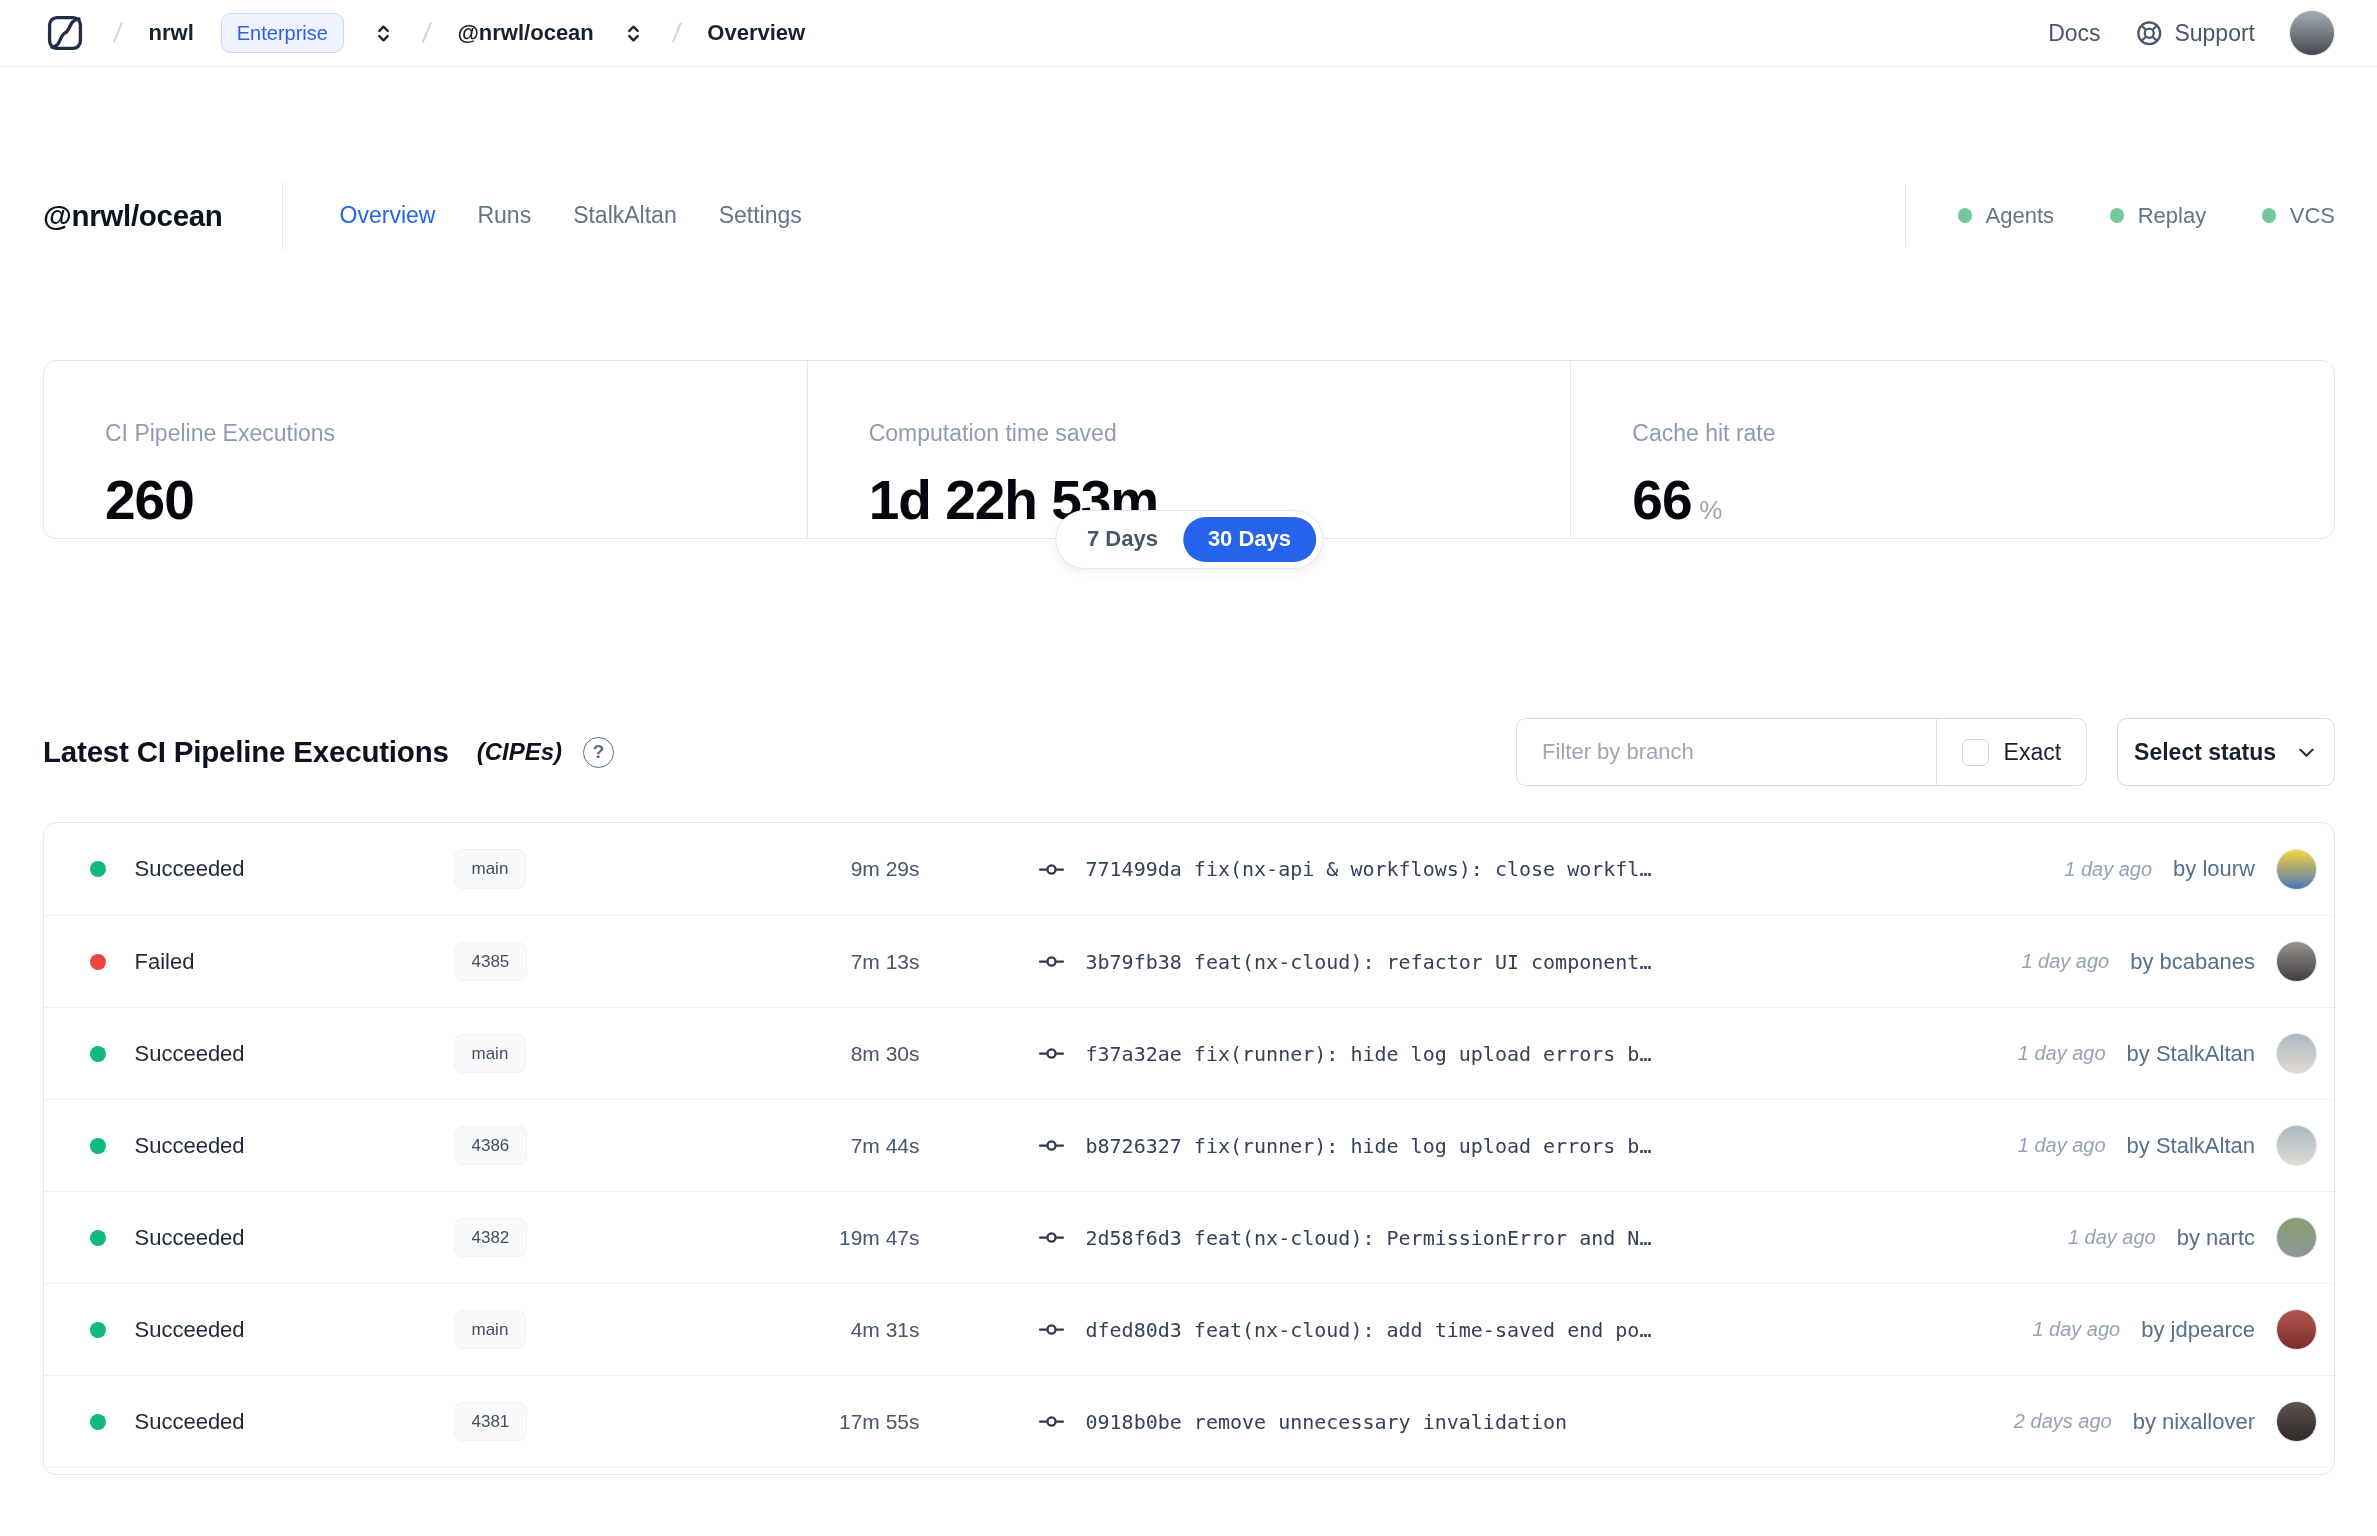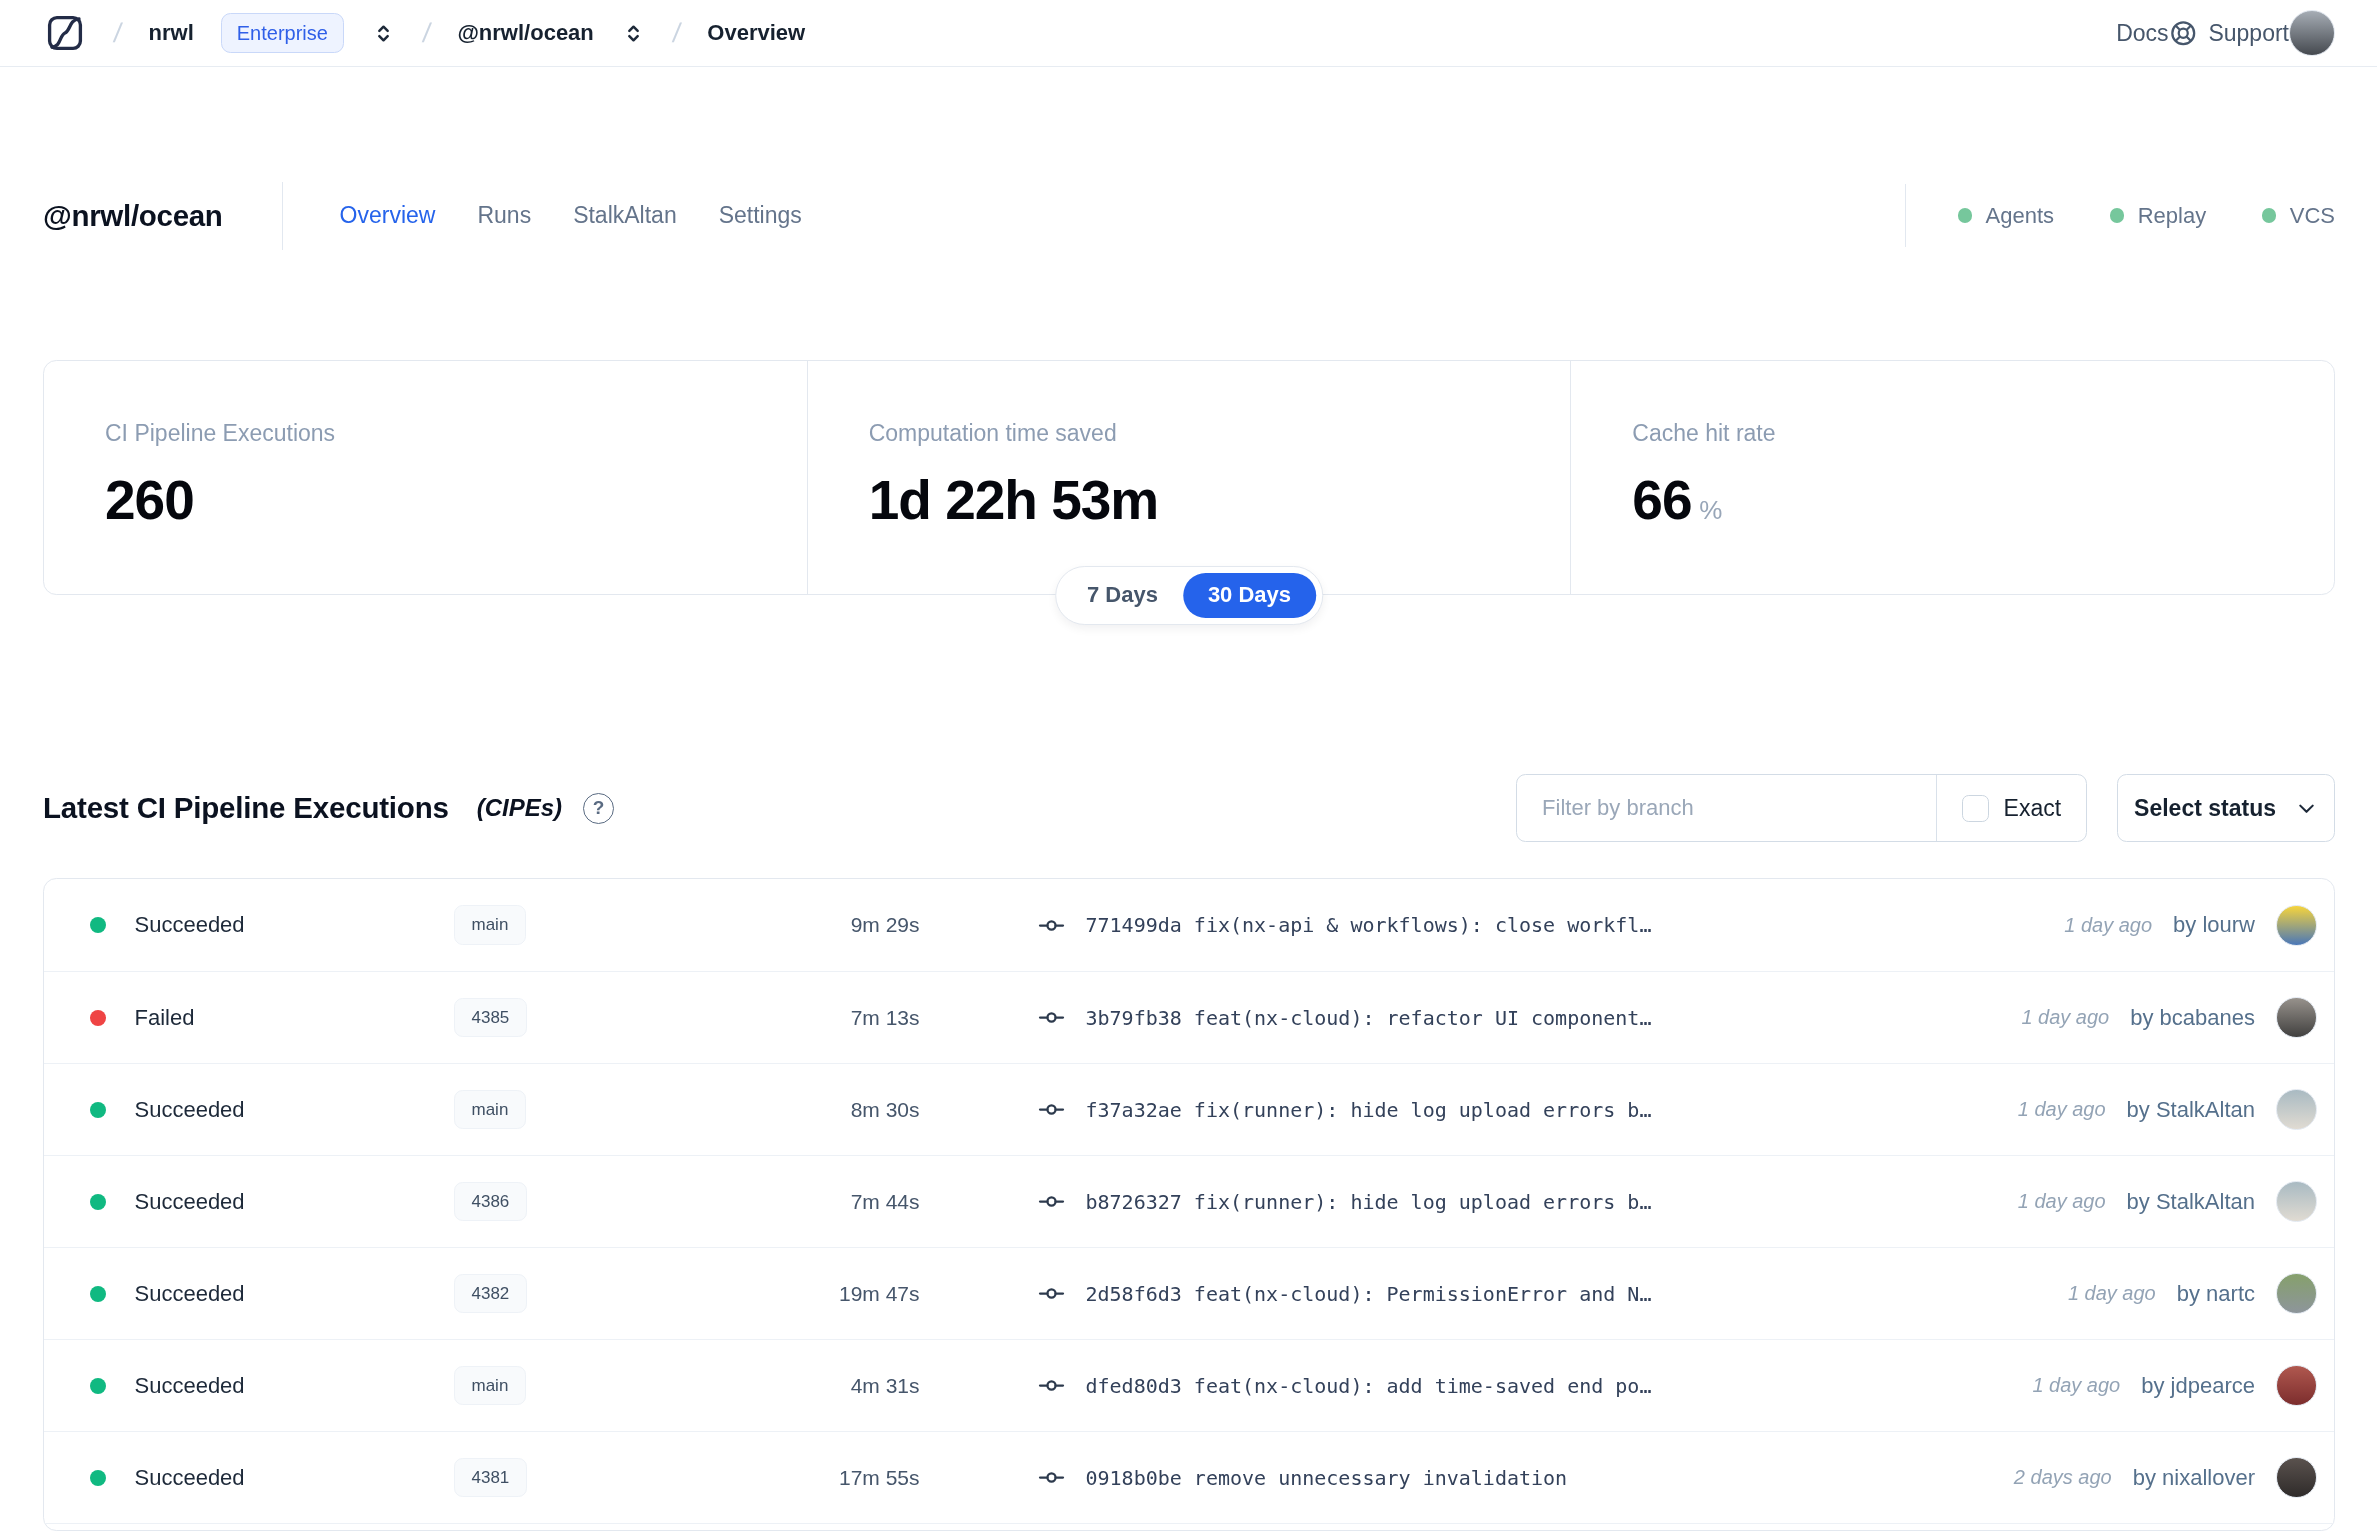--- a/index.html
+++ b/index.html
@@ -10,21 +10,21 @@
   .topbar { height:67px; border-bottom:1px solid #e7ecf2; padding:0 43px;
     display:flex; align-items:center; }
   .crumbs { display:flex; align-items:center; gap:27px; }
   .logo-box { width:44px; height:44px; display:flex; align-items:center; justify-content:center; }
   .logo-box svg { width:42px; height:42px; }
   .crumb-sep { color:#cbd5e1; font-size:27px; font-weight:300; transform:skewX(-8deg); }
   .crumb-text { font-size:22px; font-weight:600; color:#16212f; }
   .ent-badge { font-size:20px; font-weight:500; color:#2f5fe8; background:#eef3ff;
     border:1px solid #c9d8f9; border-radius:9.5px; padding:7.6px 15px; }
   .updown { width:25px; height:25px; stroke:#1d2939; cursor:pointer; }
-  .top-right { margin-left:auto; display:flex; align-items:center; }
+  .top-right { margin-left:auto; display:flex; align-items:center; gap:34px; }
   .top-link { font-size:23px; font-weight:500; color:#46566b; cursor:pointer; }
   .support-wrap { display:flex; align-items:center; gap:11.4px; cursor:pointer; }
   .buoy { width:28.5px; height:28.5px; stroke:#46566b; }
   .avatar { border-radius:50%; border:1px solid #e2e8f0; }
   .avatar.top { width:46px; height:46px; }
 
   
   .ws-header { margin-top:103px; padding:0 43px; display:flex; align-items:center; height:91px; }
   .ws-title { font-size:29.5px; font-weight:700; color:#0b1220; letter-spacing:-0.3px; }
   .vdiv { width:1px; height:68px; background:#e2e8f0; margin:0 57px 0 59px; }
@@ -33,21 +33,21 @@
   .tab.active { color:#2563eb; }
   .ws-right { margin-left:auto; display:flex; align-items:center; }
   .ind-div { width:1px; height:63px; background:#e2e8f0; margin-right:52px; }
   .indicators { display:flex; align-items:center; gap:56px; }
   .indicator { display:flex; align-items:center; gap:13.3px; cursor:pointer; }
   .ind-dot { width:14.3px; height:14.3px; border-radius:50%; background:#76c79c; }
   .ind-label { font-size:22px; color:#64748b; }
 
   
   .stats-wrap { margin:99px 43px 0; position:relative; }
-  .stats { display:flex; border:1px solid #e3e8ef; border-radius:13.3px; background:#fff; height:235px; }
+  .stats { display:flex; border:1px solid #e3e8ef; border-radius:13.3px; background:#fff; height:179px; }
   .stat-card { flex:1; padding:59px 0 0 61px; }
   .stat-card + .stat-card { border-left:1px solid #e3e8ef; }
   .stat-label { font-size:23px; color:#8c9cb2; font-weight:500; }
   .stat-value { margin-top:21px; font-size:55px; font-weight:800; color:#05070d; letter-spacing:-1px; }
   .stat-suffix { font-size:26px; font-weight:500; color:#98a6b8; margin-left:7.6px; }
 
   .range-toggle { position:absolute; left:50%; bottom:-29.5px; transform:translateX(-50%);
     background:#fff; border:1px solid #e3e8ef; border-radius:950px; padding:5.7px;
     display:flex; align-items:center; box-shadow:0 3.8px 9.5px rgba(16,24,40,.06); }
   .range-opt { font-size:22px; font-weight:600; color:#46566b; padding:9.5px 25px;

